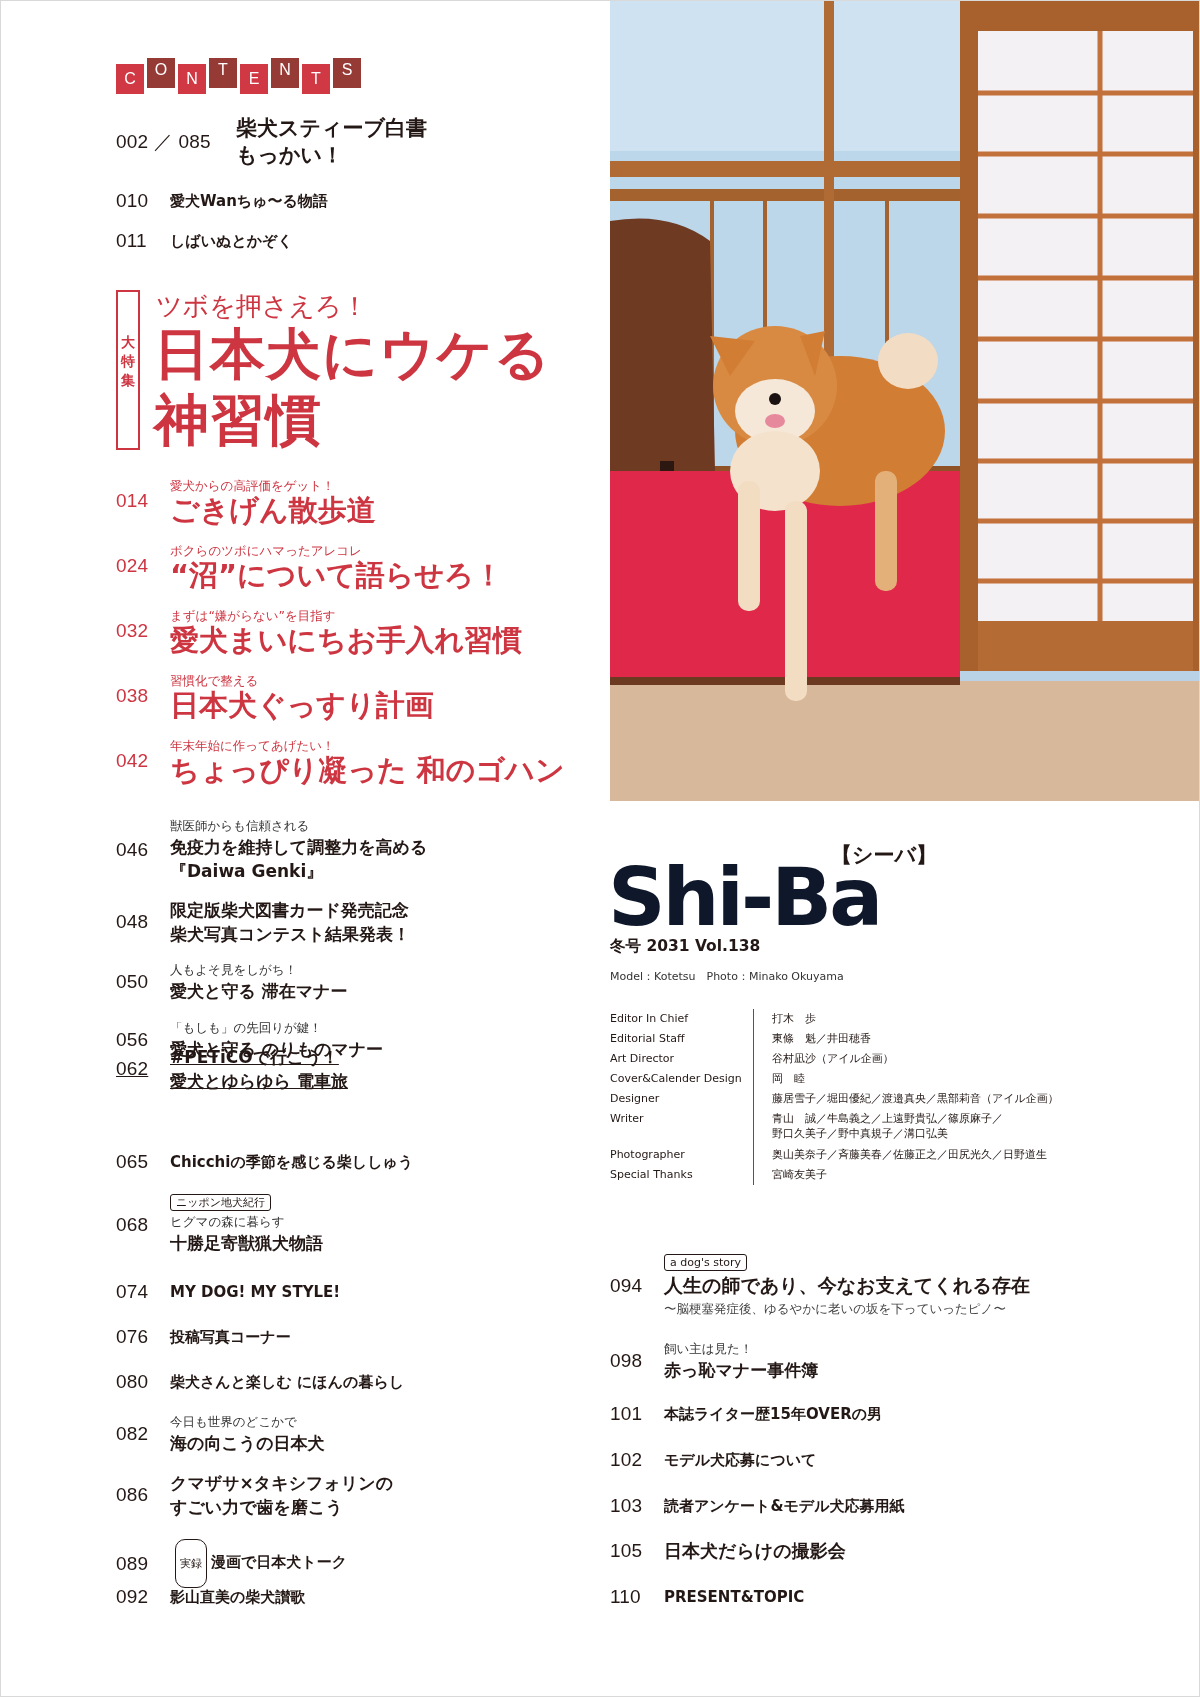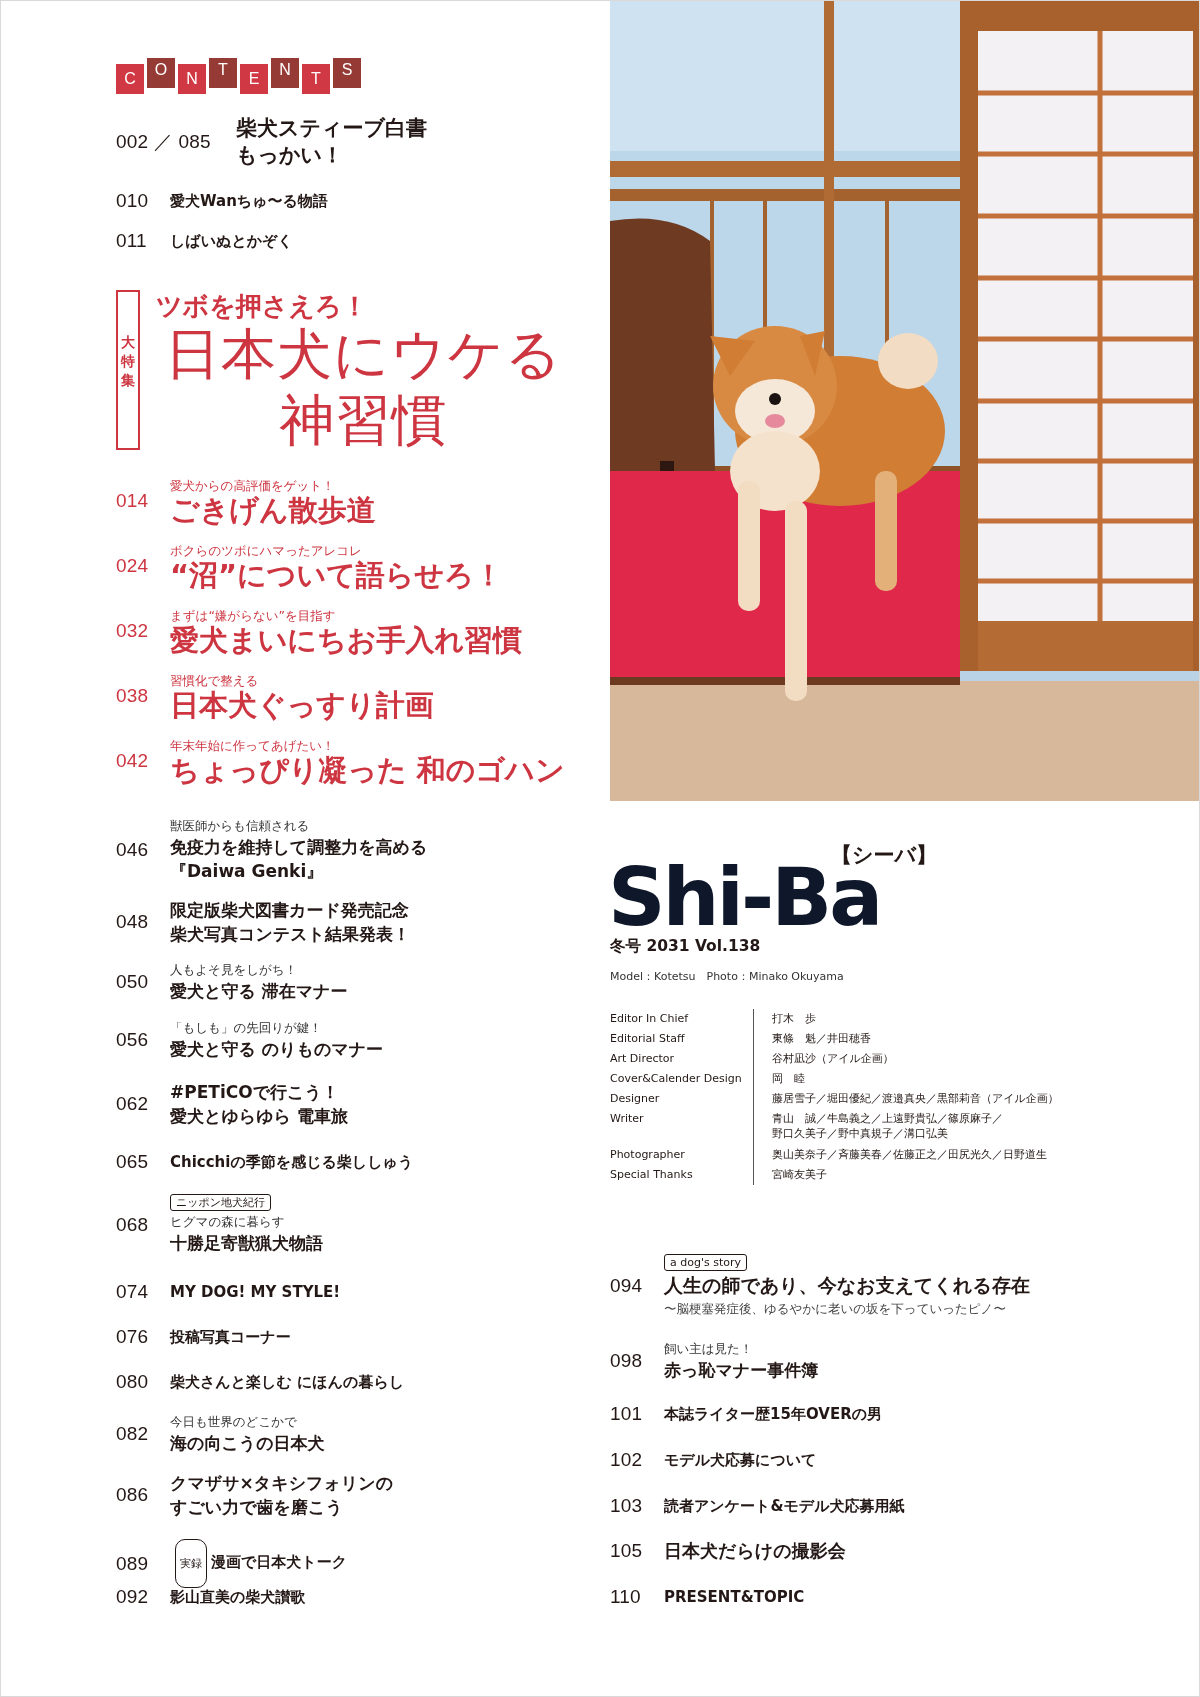--- a/index.html
+++ b/index.html
@@ -46,25 +46,24 @@
     display: inline-block; border: 1.5px solid #231815; border-radius: 10px;
     font-size: 11px; padding: 16px 4px; line-height: 15px; margin-right: 4px; font-weight: normal;
   }
 
   
   .feature-frame { left: 115px; top: 289px; width: 24px; height: 160px; border: 2px solid #cd3541; }
   .feature-label {
     left: 115px; top: 332px; width: 24px; color: #cd3541; font-size: 14px; font-weight: bold;
     display: flex; flex-direction: column; align-items: center; line-height: 19px;
   }
-  .feature-kicker { left: 155px; top: 288px; font-size: 26px; font-weight: bold; color: #cd3541; }
+  .feature-kicker { left: 155px; top: 288px; font-size: 26px; font-weight: normal; color: #cd3541; }
   .feature-title {
-    left: 164px; top: 320px; font-size: 55px; font-weight: normal; color: #cd3541; line-height: 66px;
+    left: 153px; top: 320px; font-size: 55px; font-weight: bold; color: #cd3541; line-height: 66px;
     letter-spacing: 1px;
-    text-align: center;
   }
 
   
   .photo { left: 609px; top: 0; width: 591px; height: 800px; overflow: hidden; background: #b9d2e6; }
 
   
   .logo-kana { left: 830px; top: 840px; font-size: 21px; font-weight: bold; }
   .logo-main {
     left: 607px; top: 852px; font-family: "DejaVu Sans", sans-serif; font-weight: bold;
     font-size: 80px; letter-spacing: -3px; line-height: 90px; color: #0f172a;
@@ -180,21 +179,21 @@
     <span class="title">愛犬と守る 滞在マナー</span>
   </div>
 </div>
 <div class="entry" style="left:115px; top:1018px;">
   <span class="num">056</span>
   <div class="body">
     <span class="sub">「もしも」の先回りが鍵！</span>
     <span class="title">愛犬と守る のりものマナー</span>
   </div>
 </div>
-<div class="entry" style="left:115px; top:1079px;">
+<div class="entry" style="left:115px; top:1044px;text-decoration:underline;">
   <span class="num">062</span>
   <div class="body">
     <span class="title">#PETiCOで行こう！</span>
     <span class="title">愛犬とゆらゆら 電車旅</span>
   </div>
 </div>
 <div class="entry" style="left:115px; top:1149px;">
   <span class="num">065</span>
   <span class="title sm">Chicchiの季節を感じる柴ししゅう</span>
 </div>

